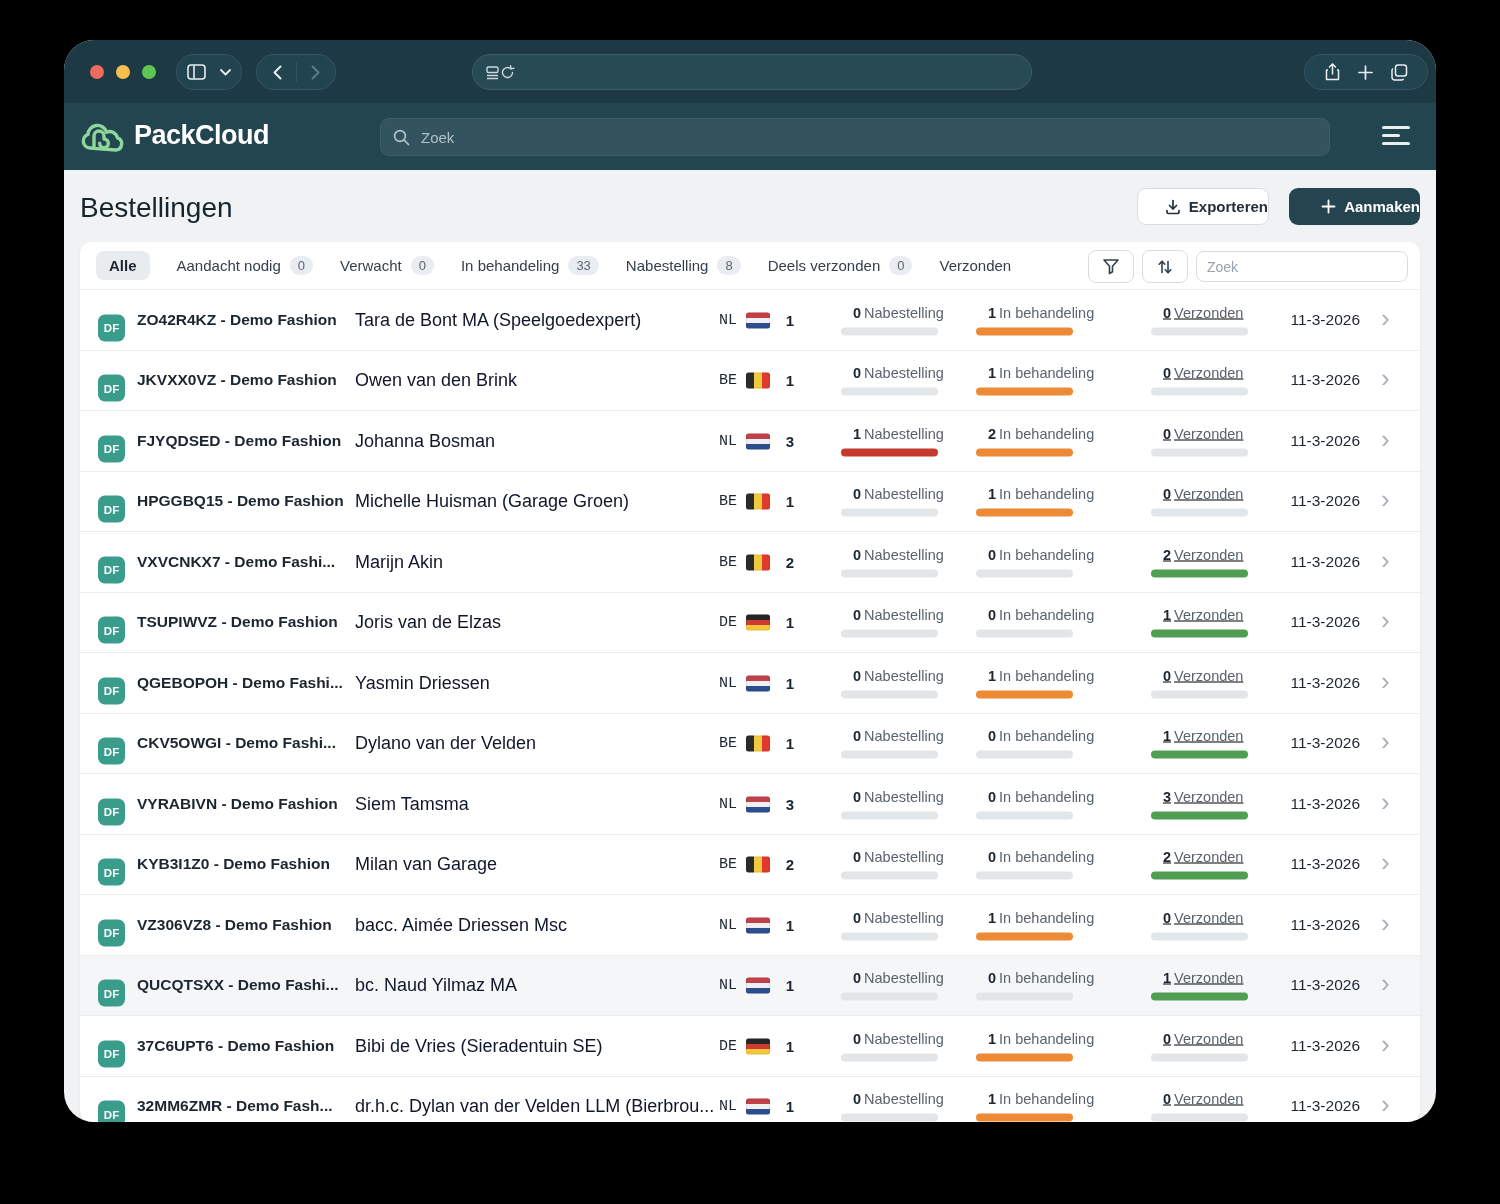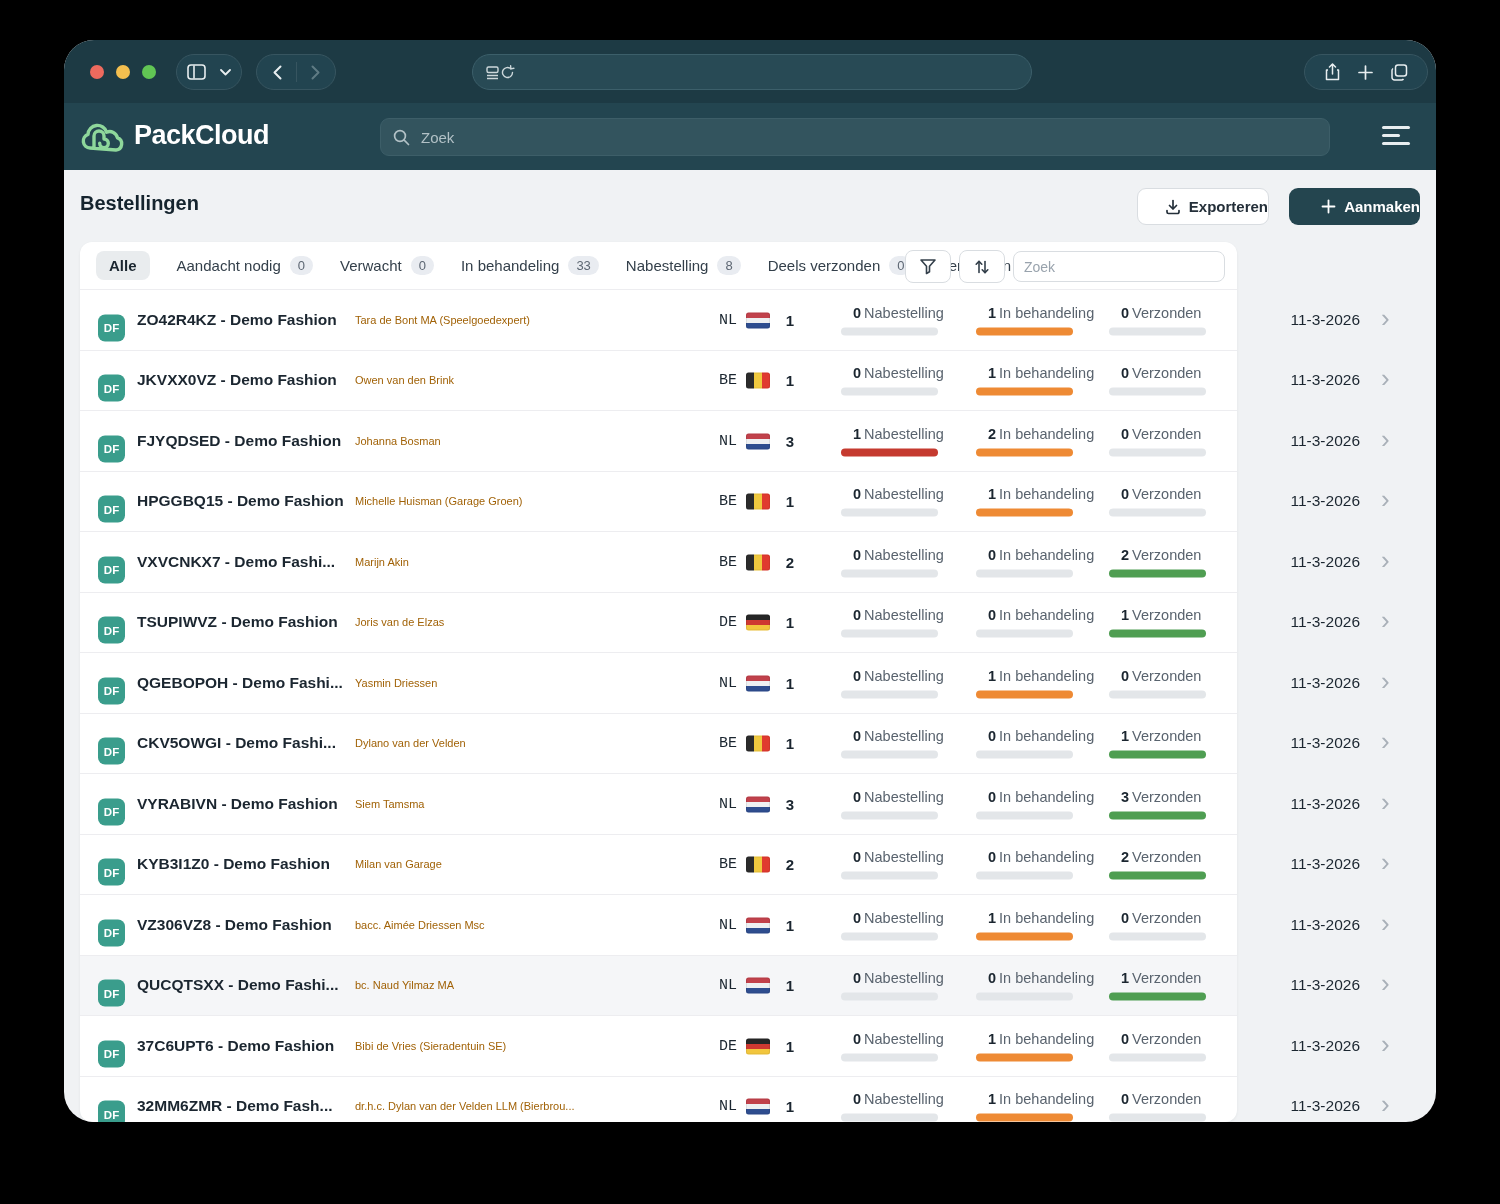--- a/index.html
+++ b/index.html
@@ -27,52 +27,52 @@
   .hsearch{position:absolute;left:316px;top:15px;width:950px;height:38px;background:#33545e;border:1px solid #3d5e68;border-radius:9px;display:flex;align-items:center;padding:0 12px;box-sizing:border-box;gap:9px;}
   .hsearch input{background:transparent;border:none;outline:none;color:#dfe8ea;font-size:15px;width:100%;font-family:"Liberation Sans",sans-serif;}
   .hsearch input::placeholder{color:#b2c1c6;}
   .hmenu{position:absolute;left:1318px;top:23px;width:28px;height:22px;cursor:pointer;}
   .hmenu span{display:block;height:2.5px;background:#e8eef0;border-radius:2px;margin-bottom:5.5px;}
   .hmenu span:nth-child(1){width:28px;}
   .hmenu span:nth-child(2){width:18px;}
   .hmenu span:nth-child(3){width:28px;}
 
   
-  .page-title{position:absolute;left:16px;top:152px;font-size:20px;font-weight:700;color:#15242e;}
+  .page-title{position:absolute;left:16px;top:152px;font-size:28px;font-weight:400;color:#15242e;}
   .btn{position:absolute;top:148px;height:37px;border-radius:9px;display:flex;align-items:center;justify-content:flex-end;gap:8px;font-size:15px;font-weight:700;box-sizing:border-box;cursor:pointer;}
   .btn-export{left:1073px;width:132px;background:#fff;border:1px solid #d9dde1;color:#242f39;}
   .btn-create{left:1225px;width:131px;background:#24454f;color:#fff;}
 
   
-  .panel{position:absolute;left:16px;top:202px;width:1157px;height:880px;background:#fff;border-radius:12px;box-shadow:0 1px 3px rgba(20,30,40,.06);}
+  .panel{position:absolute;left:16px;top:202px;width:1340px;height:880px;background:#fff;border-radius:12px;box-shadow:0 1px 3px rgba(20,30,40,.06);}
   .tabsrow{position:absolute;left:0;top:0;width:100%;height:47px;display:flex;align-items:center;padding:0 16px;box-sizing:border-box;gap:27px;}
   .tab{display:flex;align-items:center;gap:9px;font-size:15px;color:#333f4a;cursor:pointer;white-space:nowrap;}
   .tab.active{background:#e9ecee;border-radius:8px;padding:6px 13px;font-weight:700;color:#1b2630;}
   .tab-badge{background:#e9ecf1;color:#5d6773;border-radius:10px;font-size:13px;padding:2px 8px;}
   .tab-controls{position:absolute;right:12px;top:8px;display:flex;gap:8px;align-items:center;}
   .icon-btn{width:44px;height:31px;border:1px solid #d9dde1;border-radius:8px;background:#fff;display:flex;align-items:center;justify-content:center;cursor:pointer;}
   .tsearch{width:212px;height:31px;border:1px solid #d9dde1;border-radius:8px;box-sizing:border-box;padding:0 10px;font-size:14px;color:#333;outline:none;font-family:"Liberation Sans",sans-serif;}
   .tsearch::placeholder{color:#99a3ad;}
 
   
   .rows{position:absolute;left:0;top:47px;width:100%;}
   .row{position:relative;height:59.5px;border-top:1px solid #ededf0;cursor:pointer;}
   .row.hovered{background:#f5f6f8;}
   .df-badge{position:absolute;left:18px;top:50%;transform:translateY(-50%);width:27px;height:27px;border-radius:7px;background:#3a9d8c;color:#fff;font-size:11.5px;font-weight:700;display:flex;align-items:center;justify-content:center;margin-top:8px;}
   .code{position:absolute;left:57px;top:50%;transform:translateY(-50%);font-size:15.5px;font-weight:700;color:#1b2630;white-space:nowrap;}
-  .customer{position:absolute;left:275px;top:50%;transform:translateY(-50%);font-size:11px;color:#a16207;white-space:nowrap;}
+  .customer{position:absolute;left:275px;top:50%;transform:translateY(-50%);font-size:18px;color:#0f172a;white-space:nowrap;}
   .country{position:absolute;left:600px;top:50%;transform:translateY(-50%);width:90px;display:flex;justify-content:flex-end;align-items:flex-end;gap:9px;font-family:Liberation Mono, monospace;}
   .cc{font-size:15px;color:#1b2630;}
   .flag{width:24px;height:16px;border-radius:2.5px;box-shadow:inset 0 0 0 1px rgba(0,0,0,.08);}
   .flag-nl{background:linear-gradient(to bottom,#c1414b 33.3%,#eef0f2 33.3% 66.6%,#2e4d8f 66.6%);}
   .flag-be{background:linear-gradient(to right,#2b2b2b 33.3%,#f0c93f 33.3% 66.6%,#e03a2f 66.6%);}
   .flag-de{background:linear-gradient(to bottom,#262626 33.3%,#ce3931 33.3% 66.6%,#f2c63d 66.6%);}
   .qty{position:absolute;left:696px;width:28px;text-align:center;top:50%;transform:translateY(-50%);font-size:15px;font-weight:700;color:#1b2630;}
   .status{position:absolute;top:50%;transform:translateY(-50%);width:97px;}
-  .st-1{left:761px;}.st-2{left:896px;}.st-3{left:1029px;}
+  .st-1{left:761px;}.st-2{left:896px;}.st-3{left:1071px;text-decoration:underline;}
   .st-line{font-size:14.5px;color:#59636e;white-space:nowrap;margin-left:12px;}
   .st-line b{color:#1b2630;font-weight:700;margin-right:3px;}
   .bar{margin-top:7px;height:8px;border-radius:4px;background:#e3e6e9;}
   .bar.red{background:#c53a2f;}
   .bar.orange{background:#ee8a34;}
   .bar.green{background:#4f9e52;}
   .date{position:absolute;left:1180px;width:100px;text-align:right;top:50%;transform:translateY(-50%);font-size:15.5px;color:#1b2630;}
   .chev{position:absolute;left:1301px;top:50%;transform:translateY(-56%);font-size:26px;color:#a9b0b8;font-weight:400;line-height:1;}
   svg{display:block;}
 </style>

